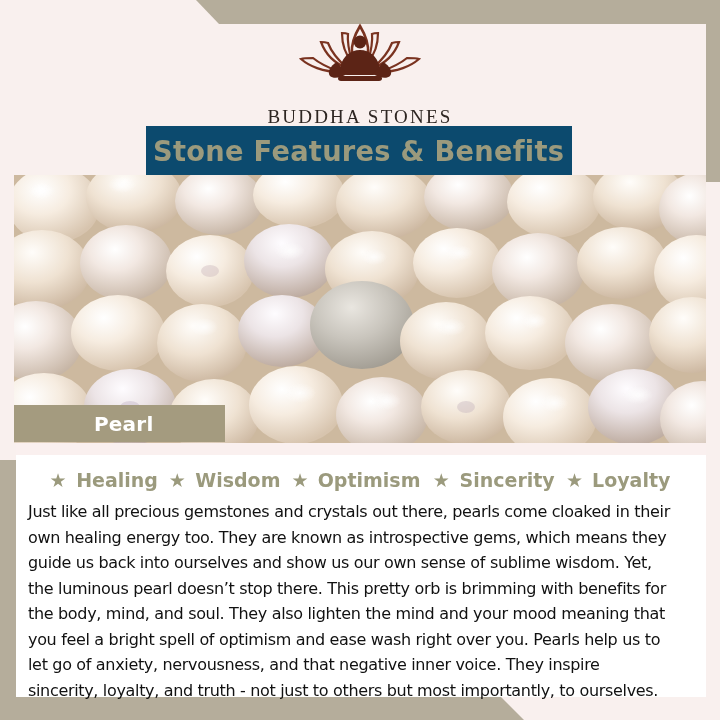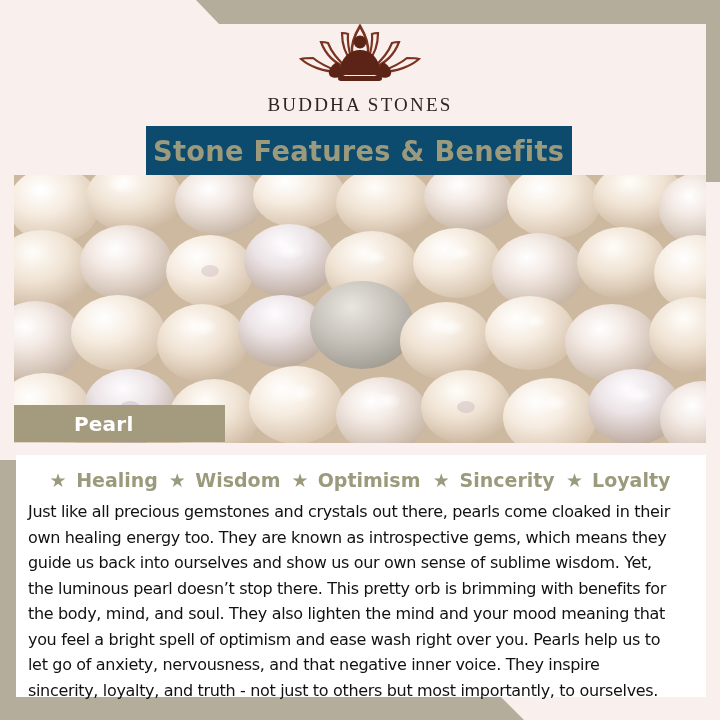--- a/index.html
+++ b/index.html
@@ -76,21 +76,21 @@
     text-align: center;
   }
   .logo-mark {
     display: block;
     margin: 0 auto;
     width: 150px;
     height: 72px;
   }
   .logo-text {
     display: block;
-    margin-top: 4px;
+    margin-top: 16px;
     font-family: "Liberation Serif", serif;
     font-size: 19px;
     letter-spacing: 2.2px;
     color: #2e2622;
     font-weight: 400;
   }
 
   
   .title-banner {
     position: absolute;
@@ -133,21 +133,21 @@
     position: absolute;
     left: 14px;
     top: 405px;
     width: 211px;
     height: 37px;
     background: #a49b7f;
     display: flex;
     align-items: center;
   }
   .stone-label span {
-    margin-left: 60px;
+    margin-left: 80px;
     font-family: "DejaVu Sans", sans-serif;
     font-size: 20px;
     font-weight: bold;
     color: #ffffff;
     letter-spacing: 0.2px;
   }
 
   
   .content-card {
     position: absolute;

